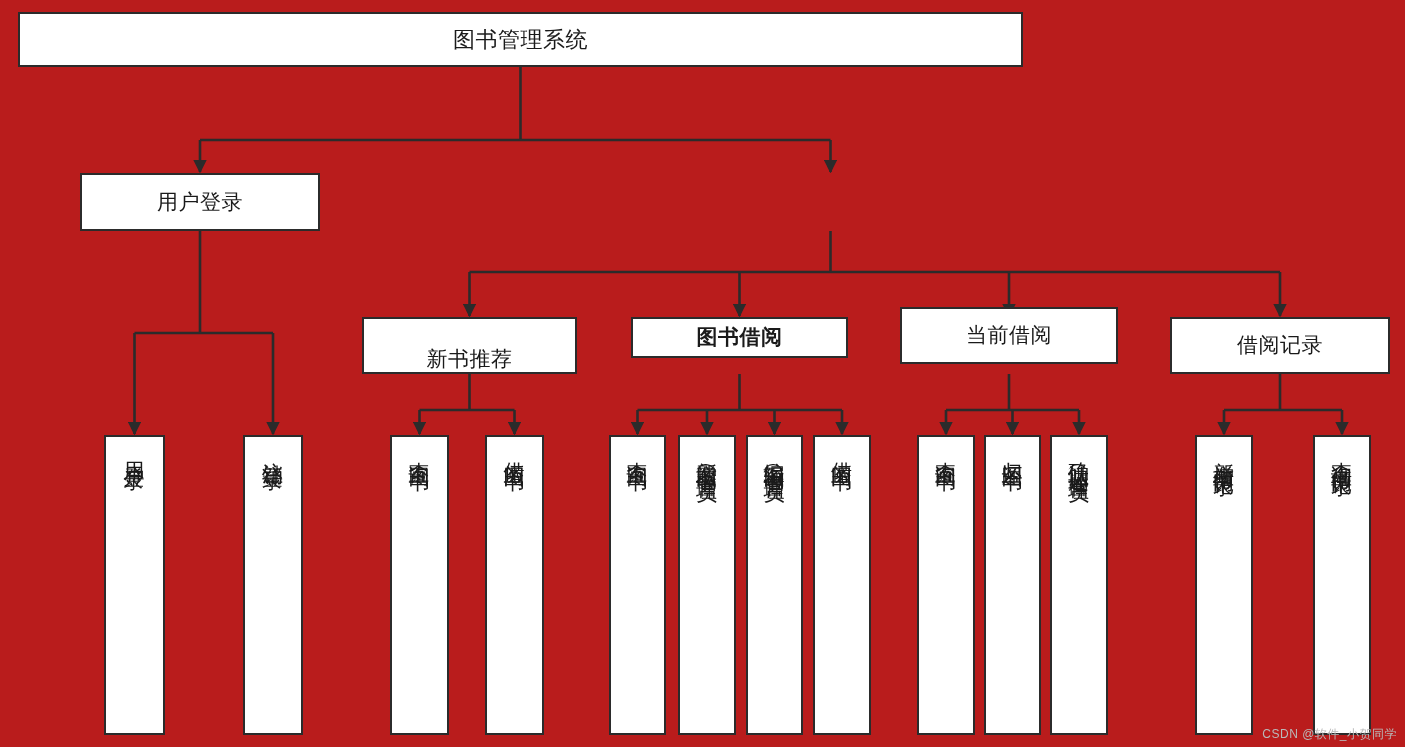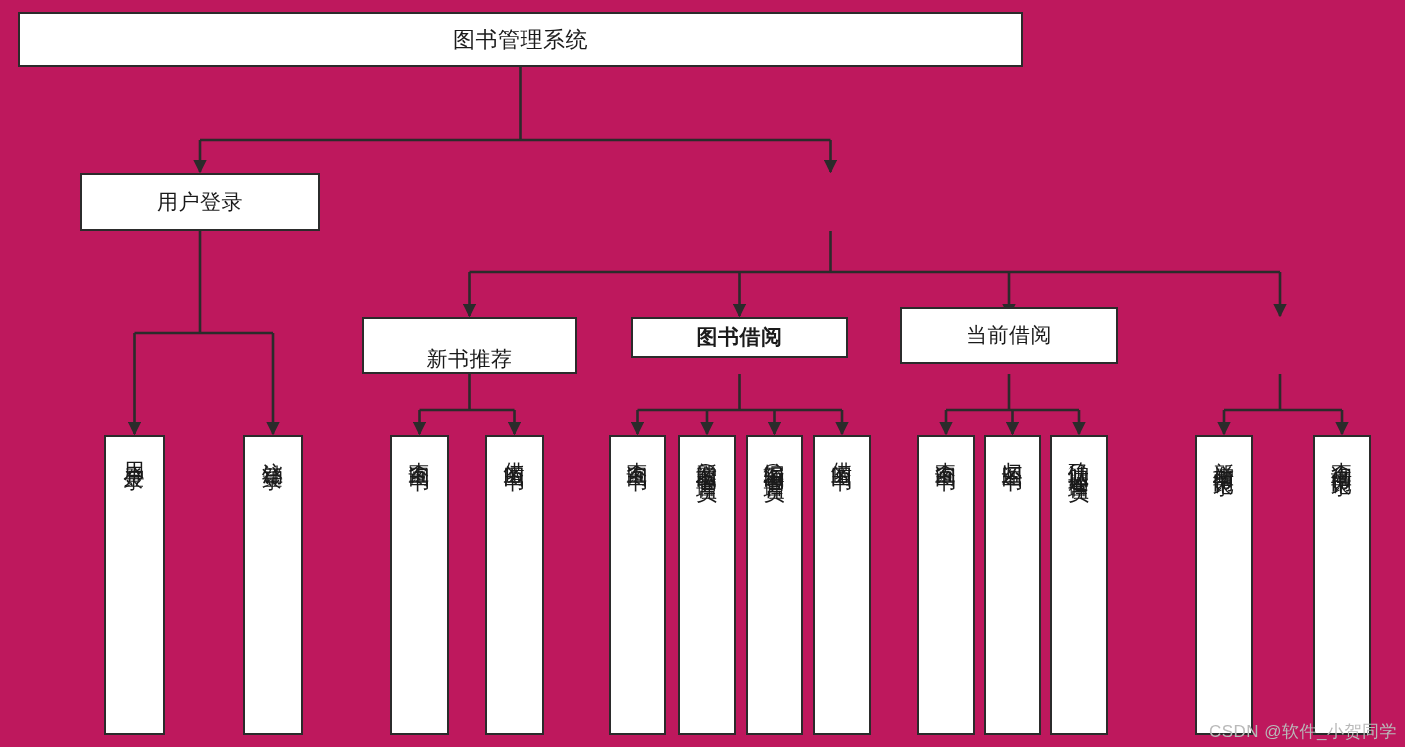--- a/index.html
+++ b/index.html
@@ -5,21 +5,21 @@
 <style>
   html, body {
     margin: 0;
     padding: 0;
     background: #ffffff;
   }
   #canvas {
     position: relative;
     width: 1405px;
     height: 747px;
-    background: #be185d;
+    background: #b91c1c;
     font-family: "Liberation Sans", "DejaVu Sans", sans-serif;
     overflow: hidden;
   }
   #wires {
     position: absolute;
     left: 0;
     top: 0;
     width: 1405px;
     height: 747px;
     pointer-events: none;
@@ -59,21 +59,21 @@
     text-orientation: upright;
     font-size: 21px;
     line-height: 1.0;
     letter-spacing: 3px;
     white-space: nowrap;
   }
   #watermark {
     position: absolute;
     right: 8px;
     bottom: 4px;
-    font-size: 17px;
+    font-size: 12px;
     color: #b9b9b9;
     letter-spacing: 0.5px;
     z-index: 3;
     white-space: nowrap;
   }
 </style>
 </head>
 <body>
 
 <div id="canvas">
@@ -131,20 +131,23 @@
 
   <div class="node h" style="left:362px;top:317px;width:215px;height:57px;align-items:flex-end;">
     <span class="label">新书推荐</span>
   </div>
   <div class="node h" style="left:631px;top:317px;width:217px;height:41px;font-weight:bold;">
     <span class="label">图书借阅</span>
   </div>
   <div class="node h" style="left:900px;top:307px;width:218px;height:57px;">
     <span class="label">当前借阅</span>
   </div>
+  <div class="node h" style="left:1170px;top:317px;width:220px;height:57px;">
+    <span class="label">借阅记录</span>
+  </div>
 
   <div class="node v" style="left:104px;top:435px;width:61px;height:300px;">
     <span class="label">用户登录</span>
   </div>
   <div class="node v" style="left:243px;top:435px;width:60px;height:300px;">
     <span class="label">注销登录</span>
   </div>
 
   <div class="node v" style="left:390px;top:435px;width:59px;height:300px;">
     <span class="label">查询图书</span>

